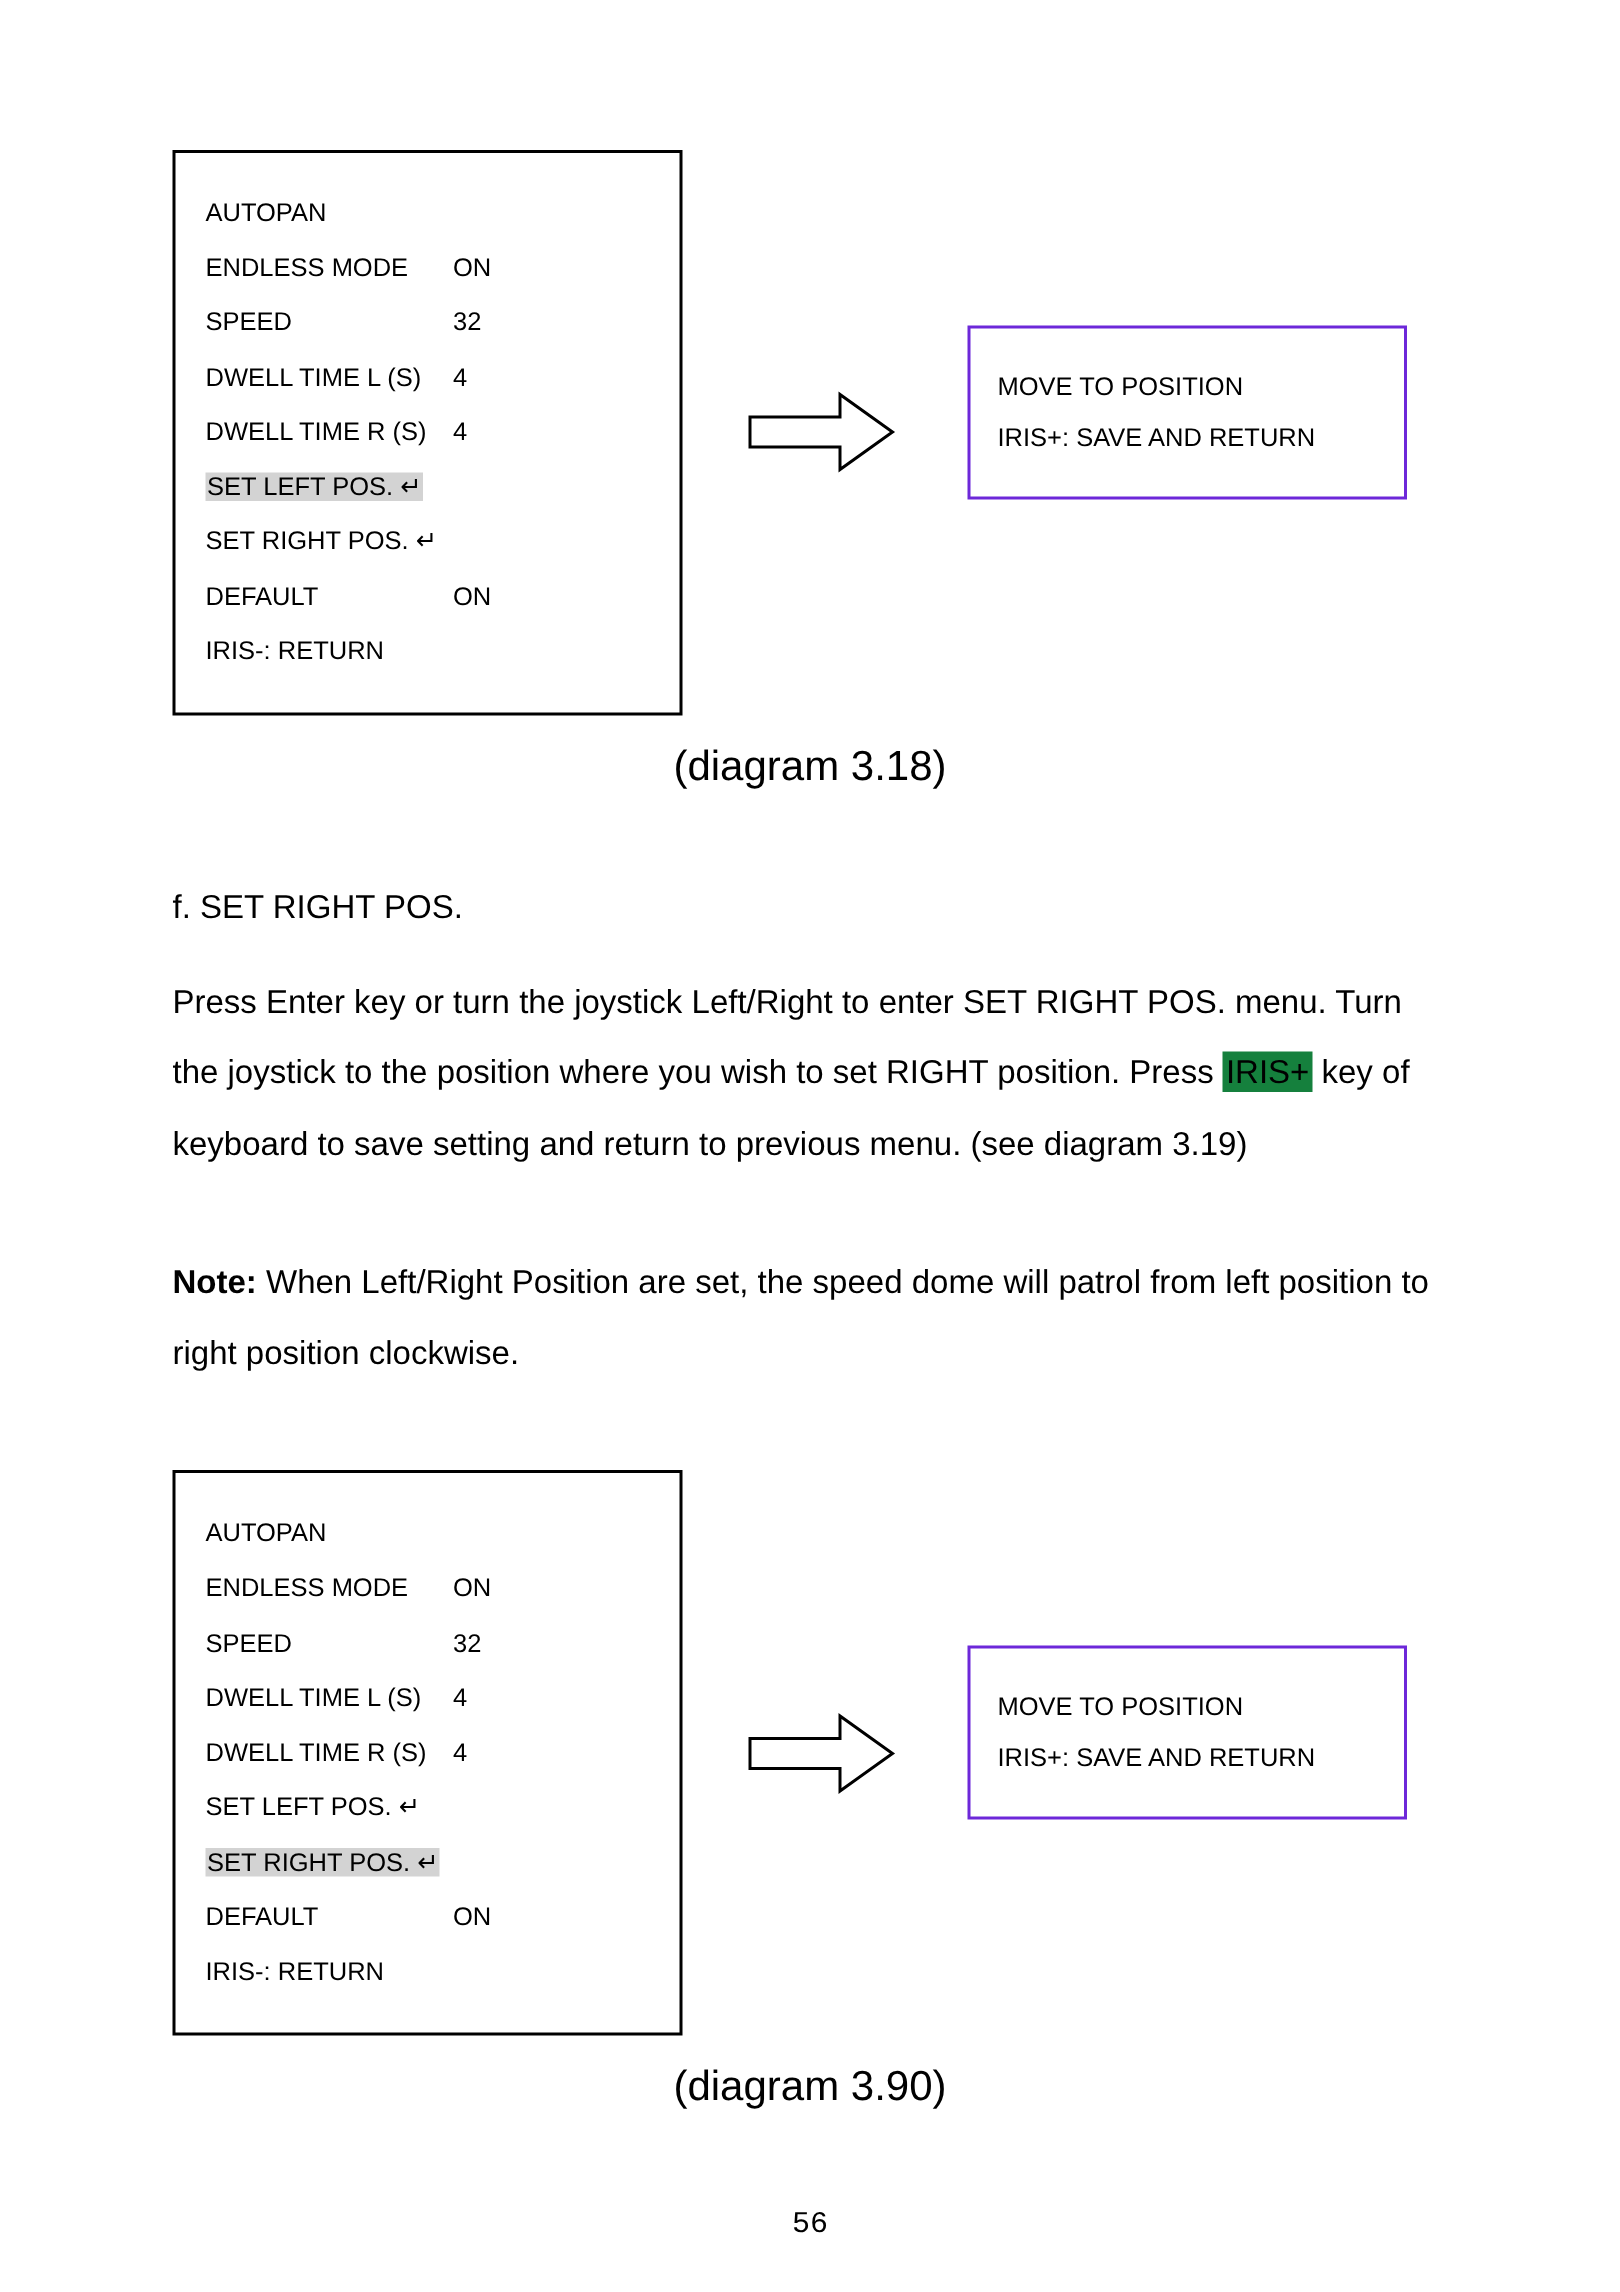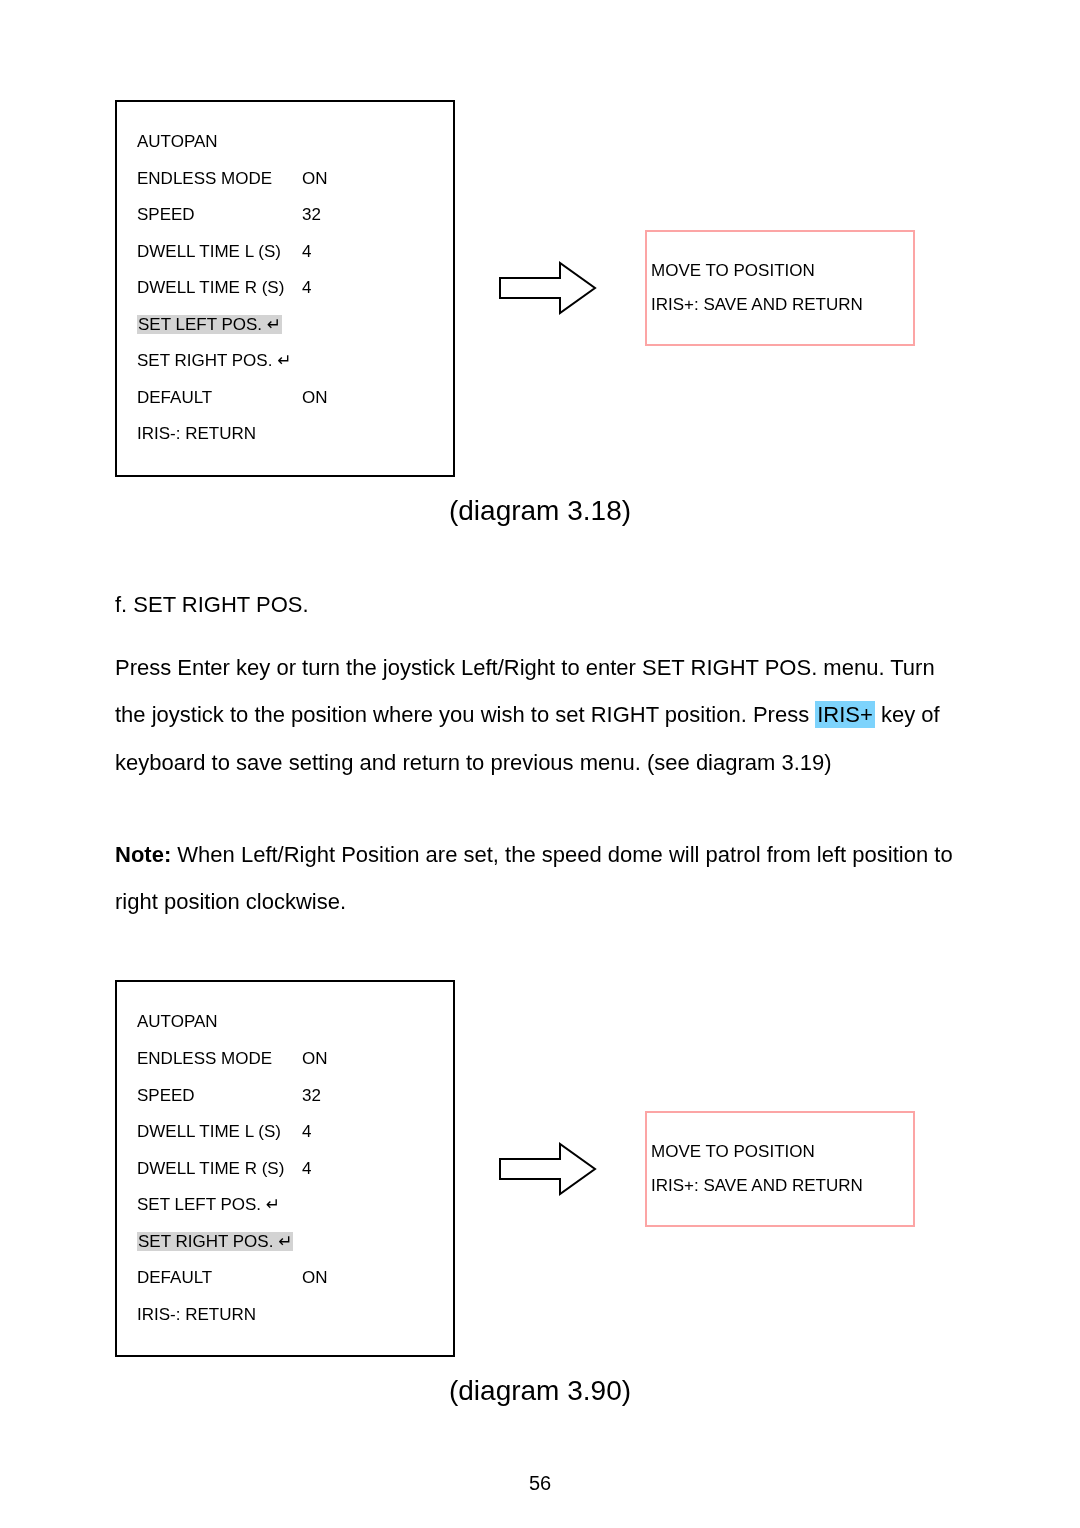--- a/index.html
+++ b/index.html
@@ -6,21 +6,20 @@
     body {
       width: 1080px;
       height: 1528px;
       background: #ffffff;
       font-family: Arial, Helvetica, sans-serif;
       color: #000000;
       padding: 100px 115px 60px 115px;
     }
     .diagram-row {
       display: flex;
-      align-items: center;
       gap: 35px;
       margin-bottom: 18px;
     }
     .menu-box {
       border: 2px solid #000000;
       padding: 22px 20px 22px 20px;
       width: 340px;
       font-size: 17px;
       line-height: 2.15;
     }
@@ -35,23 +34,23 @@
       background: #d3d3d3;
       padding: 0 1px;
     }
     .arrow-cell {
       width: 120px;
       display: flex;
       justify-content: center;
       align-items: center;
     }
     .info-box {
-      border: 2px solid #fca5a5;
-      padding: 22px 4px;
-      width: 270px;
+      border: 2px solid #6d28d9;
+      padding: 22px 18px;
+      width: 293px;
       font-size: 17px;
       line-height: 2.0;
     }
     .info-wrapper {
       height: 350px;
       display: flex;
       align-items: center;
     }
     .caption {
       text-align: center;
@@ -61,33 +60,34 @@
     .section-heading {
       font-size: 22px;
       margin-bottom: 26px;
     }
     .body-text {
       font-size: 22px;
       line-height: 2.15;
       margin-bottom: 45px;
     }
     .body-text .hl {
-      background: #7dd3fc;
+      background: #15803d;
       padding: 1px 2px;
       text-align: right;
     }
     .note-text {
       font-size: 22px;
       line-height: 2.15;
       margin-bottom: 55px;
     }
     .note-text .bold { font-weight: bold; }
     .page-num {
       text-align: center;
       font-size: 20px;
+      font-family: Liberation Mono, monospace;
     }
     .enter-symbol {
       font-family: Arial, sans-serif;
     }
     svg.arrow { display: block; }
   </style>
 </head>
 <body>
 
 <div class="diagram-row">

